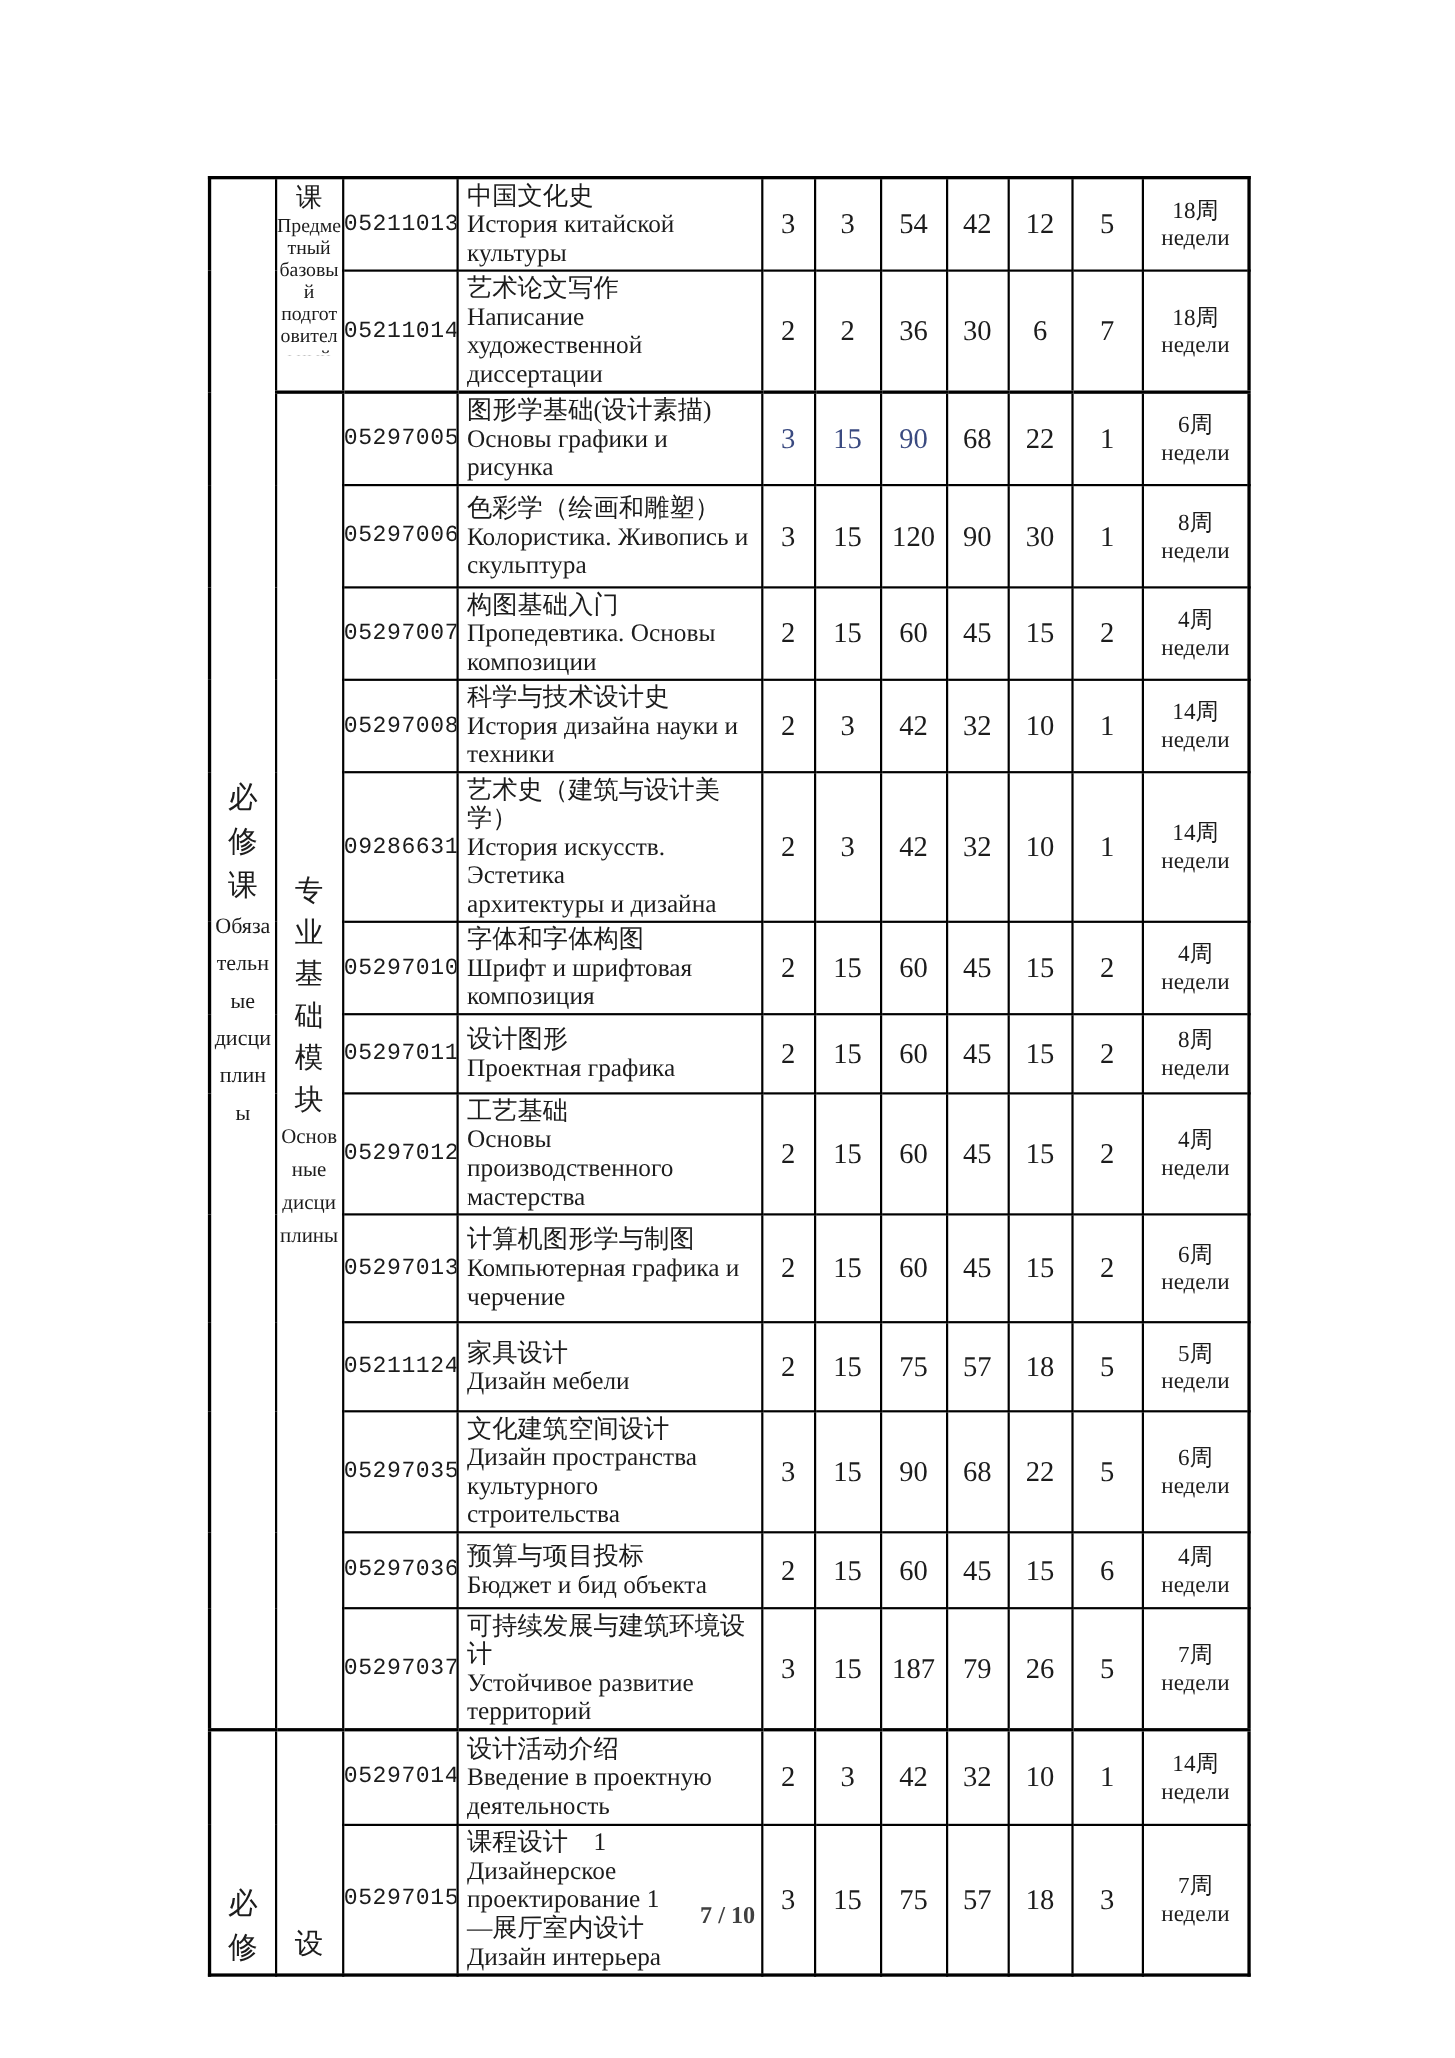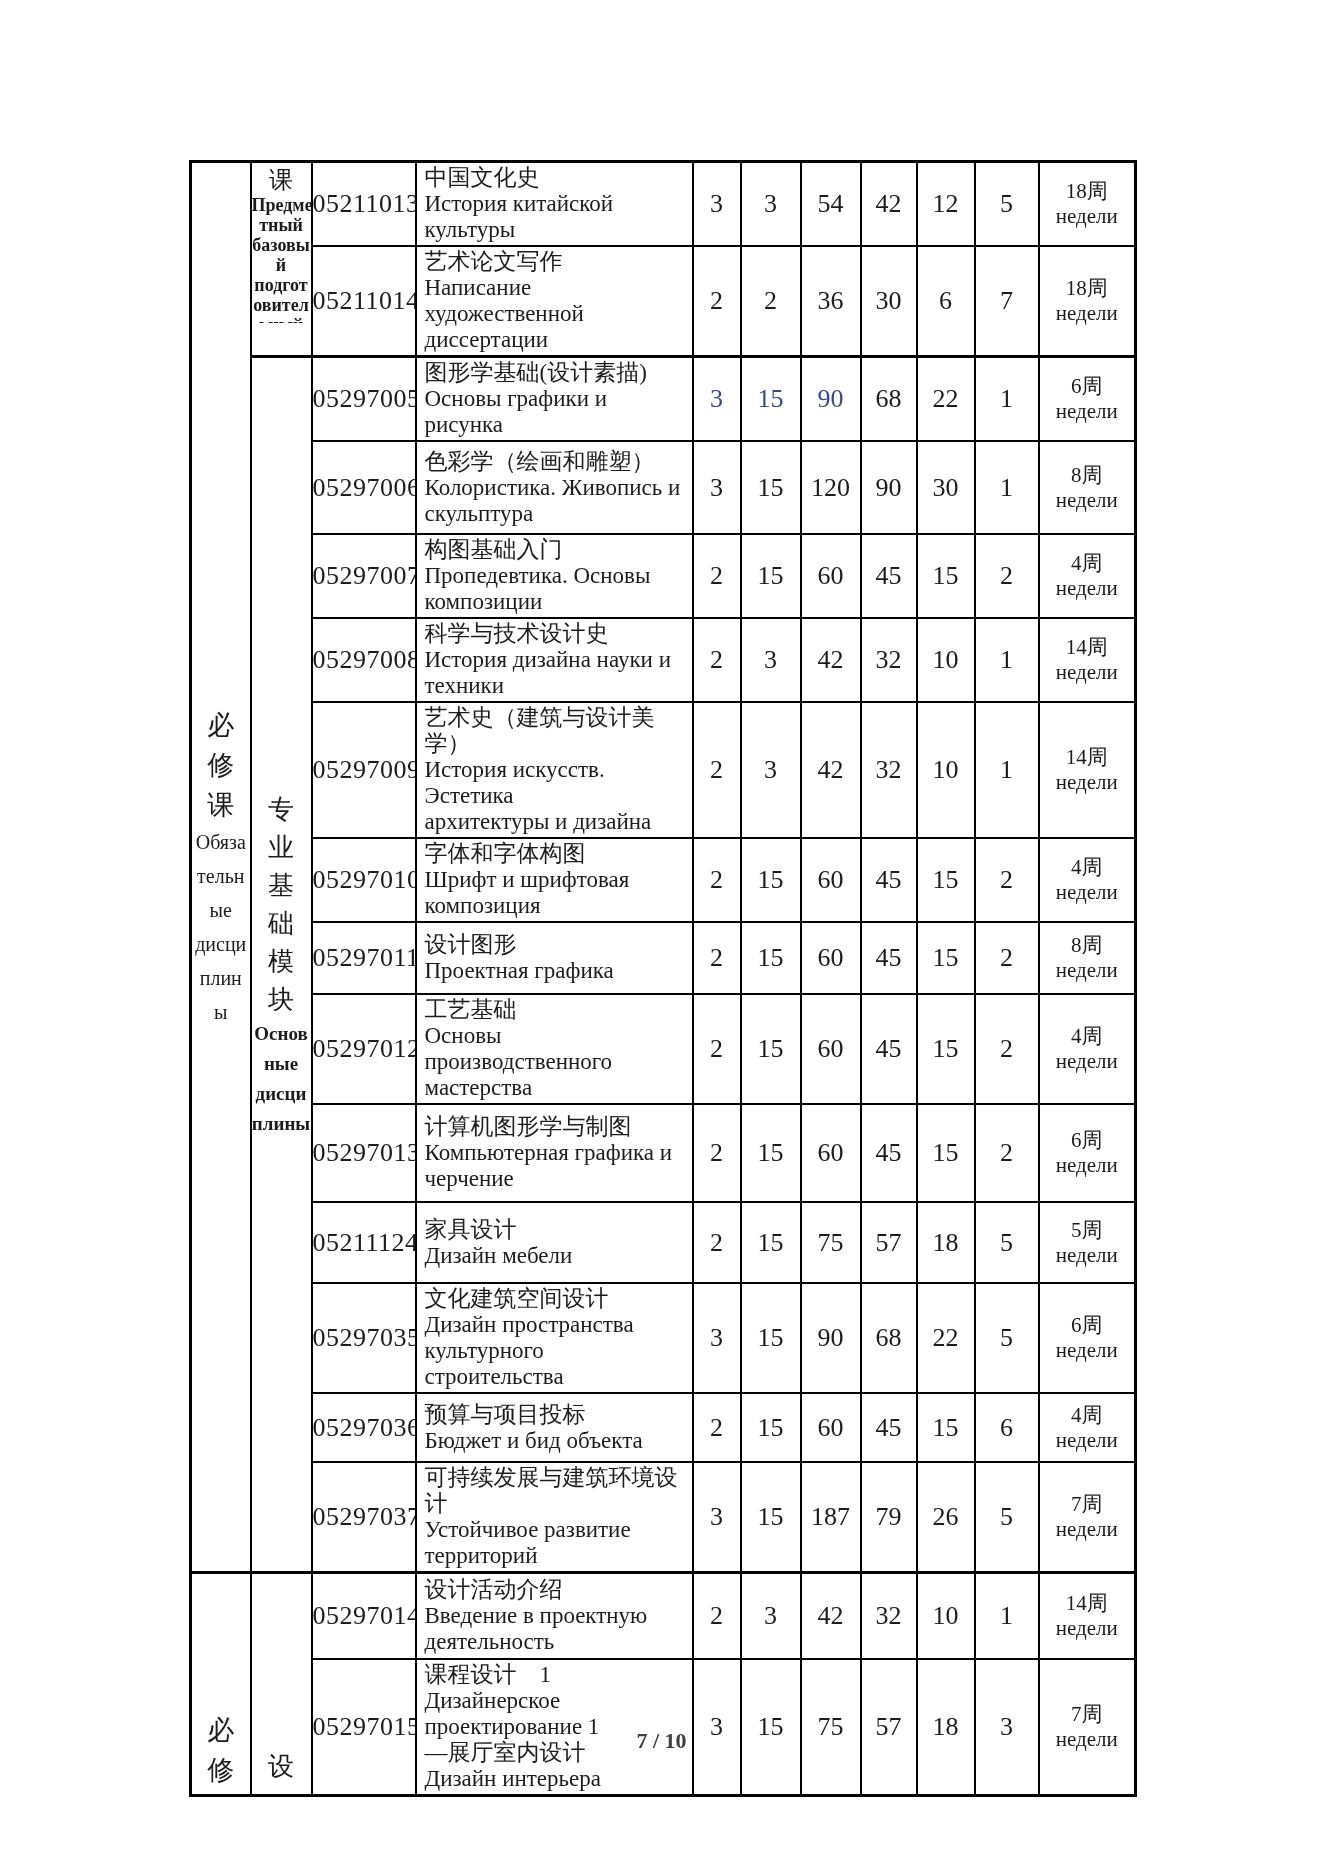--- a/index.html
+++ b/index.html
@@ -11,32 +11,32 @@
     position:absolute;left:189px;top:160px;width:945px;
     border-collapse:collapse;table-layout:fixed;
     border:3px solid #000;
   }
   td{
     border:2px solid #000;padding:0;vertical-align:middle;text-align:center;
     overflow:hidden;
   }
   tr.thick td{border-top:3px solid #000;}
 
-  .code-cell{font-size:26px;letter-spacing:0.5px;}
+  .code-cell{font-size:21px;letter-spacing:0.5px;font-family:Liberation Mono, monospace;}
   .name-cell{
     text-align:left;padding:2px 4px 2px 8px;
     font-size:23px;line-height:26px;white-space:pre-line;
   }
   .val-cell{font-size:26px;}
   .weeks-cell{font-size:21px;line-height:25px;white-space:pre-line;margin-left:11px;}
 
   .cat-cell .zh{font-size:27px;line-height:40px;}
   .cat-cell .ru{font-size:20px;line-height:34px;}
   .mod-cell .zh{font-size:26px;line-height:38px;}
-  .mod-cell .ru{font-size:19px;line-height:30px;font-weight:bold;}
+  .mod-cell .ru{font-size:19px;line-height:30px;}
 
   
   .mod-clip{vertical-align:top;}
   .mod-clip .inner{height:157px;overflow:hidden;padding-top:3px;}
   .mod-clip .zh{font-size:24px;line-height:29px;}
   .mod-clip .ru{font-size:18px;line-height:20px;}
 
   
   .bottom{vertical-align:bottom;}
   .cat-bottom{padding-bottom:4px;}
@@ -179,21 +179,21 @@
         <td class="val-cell">2</td>
         <td class="val-cell">3</td>
         <td class="val-cell">42</td>
         <td class="val-cell">32</td>
         <td class="val-cell">10</td>
         <td class="val-cell">1</td>
         <td class="weeks-cell">14周
 недели</td>
       </tr>
       <tr style="height: 79px;">
-        <td class="code-cell">05297009</td>
+        <td class="code-cell">09286631</td>
         <td class="name-cell">艺术史（建筑与设计美学）
 История искусств. Эстетика
 архитектуры и дизайна</td>
         <td class="val-cell">2</td>
         <td class="val-cell">3</td>
         <td class="val-cell">42</td>
         <td class="val-cell">32</td>
         <td class="val-cell">10</td>
         <td class="val-cell">1</td>
         <td class="weeks-cell">14周

